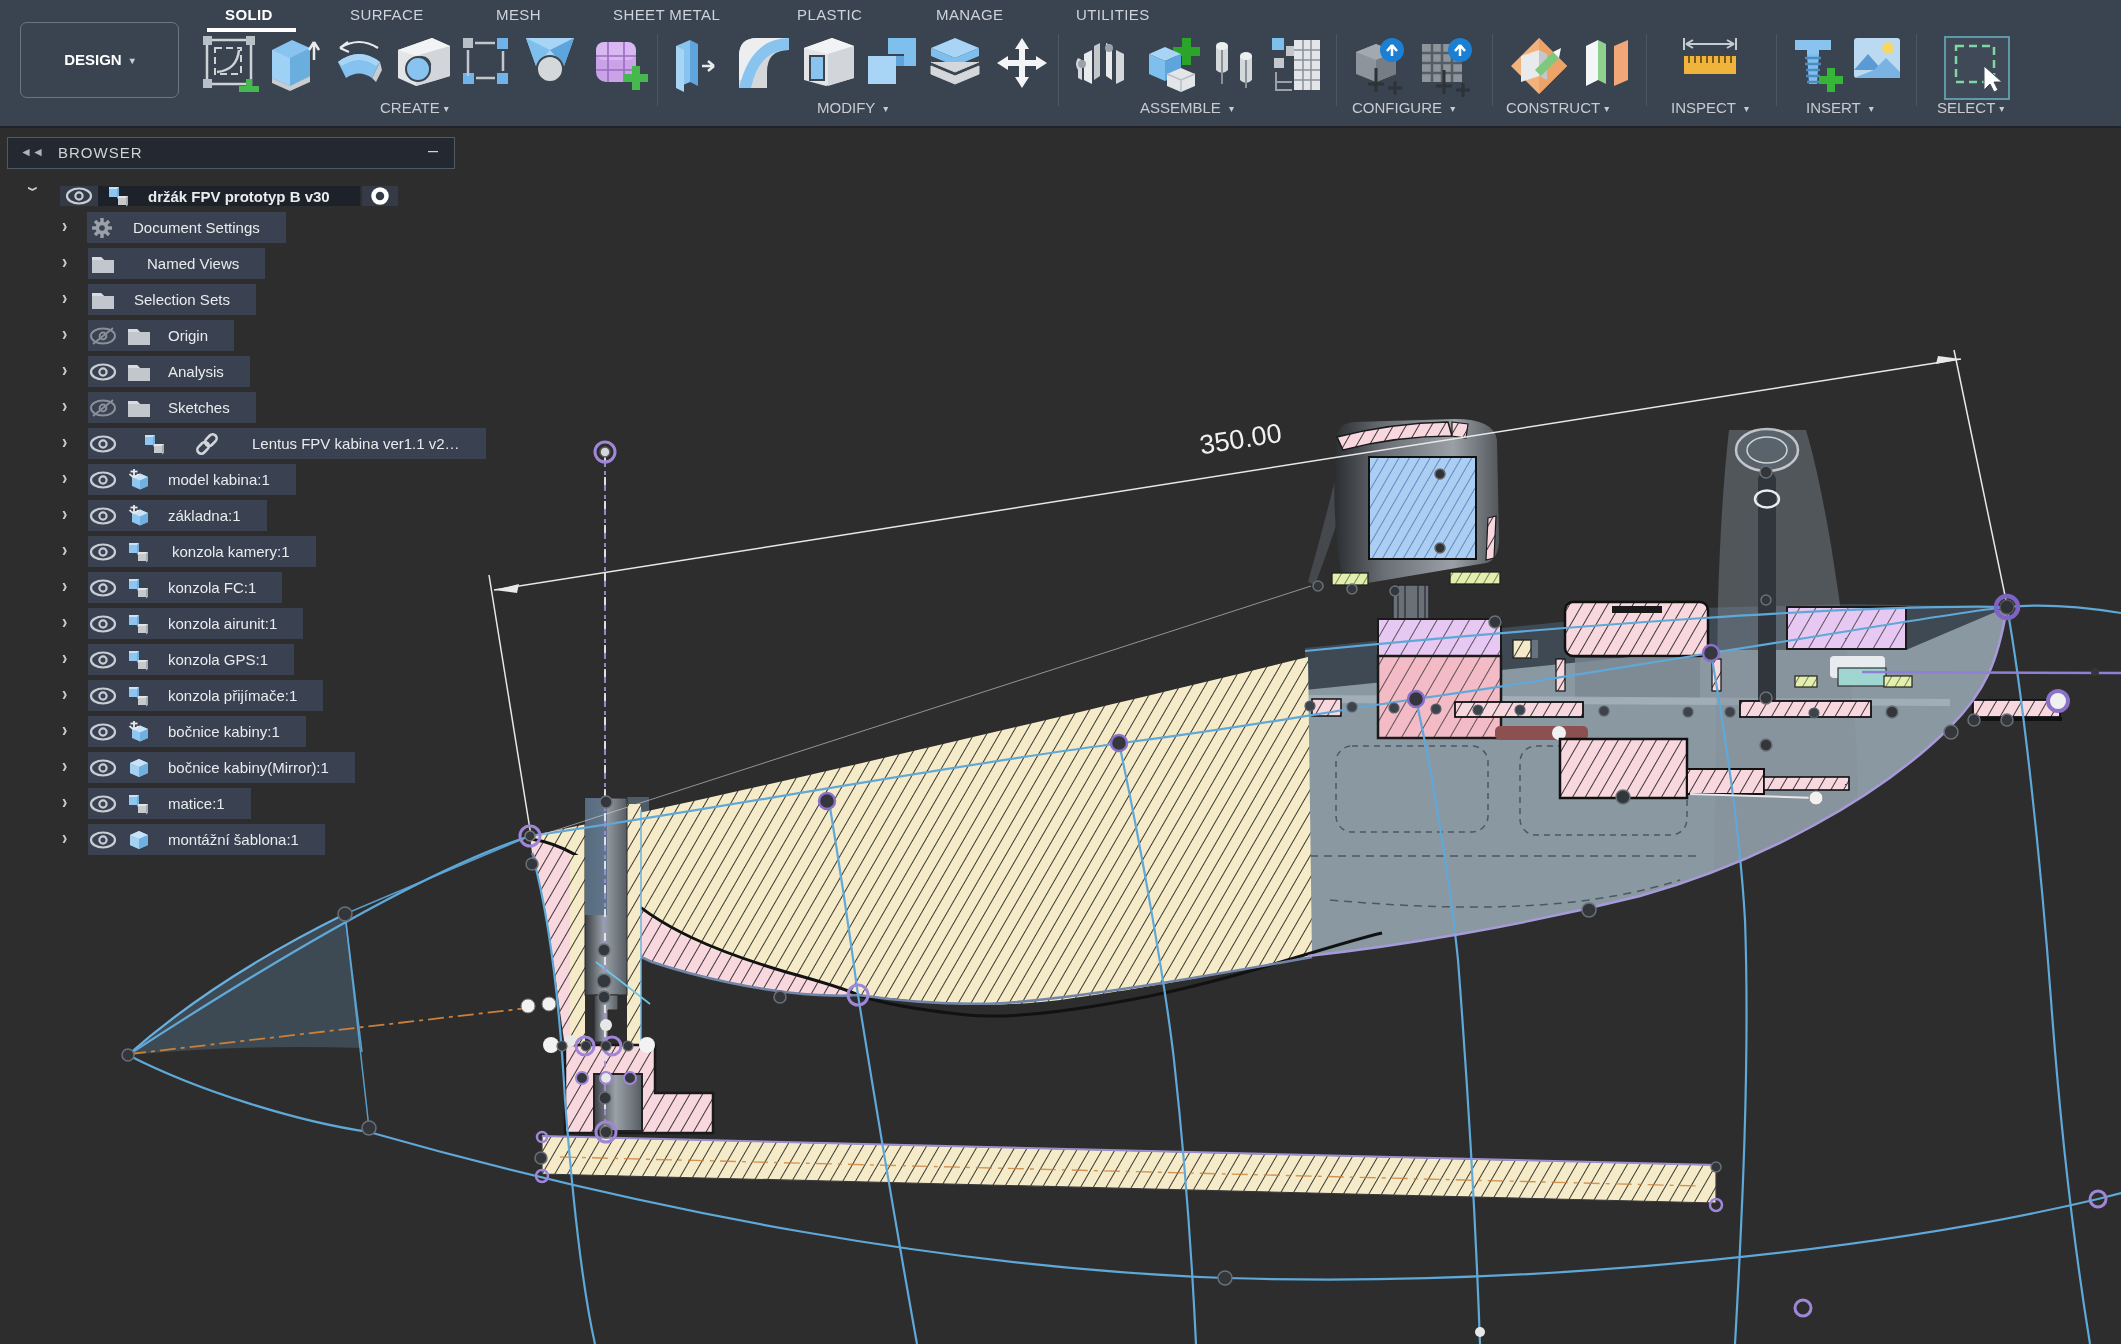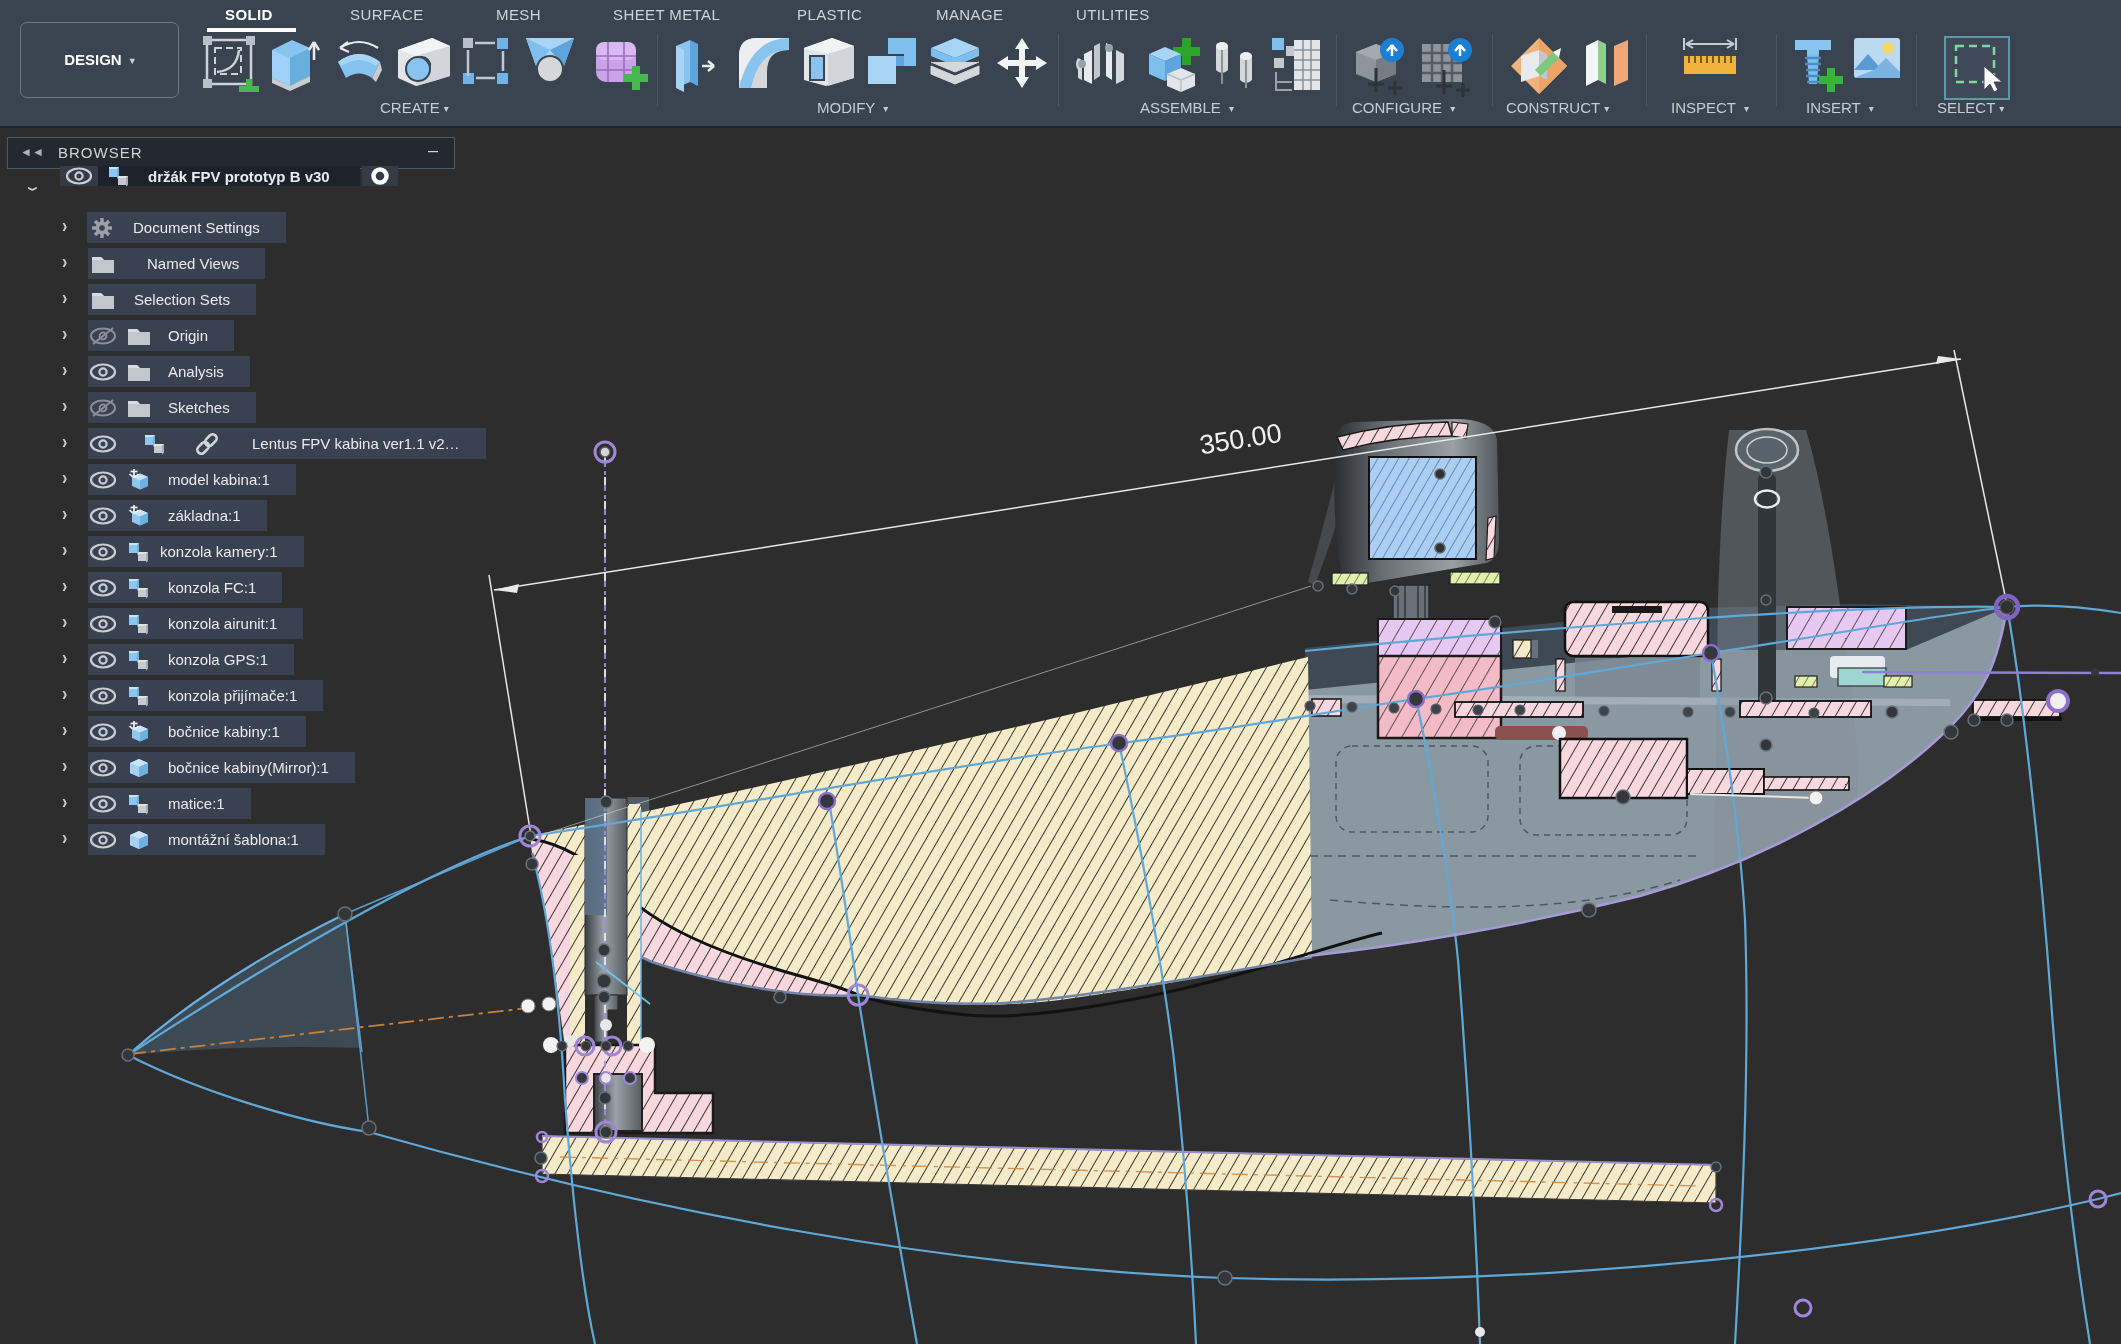--- a/index.html
+++ b/index.html
@@ -519,21 +519,21 @@
           </g>
         </g>
 </defs>
     </svg>
 <div id="bhead">
       <span style="position:absolute;left:12px;top:7px;font-size:12px;color:#aeb4bb">◄◄</span>
       <span style="position:absolute;left:50px;top:6px;letter-spacing:1px">BROWSER</span>
       <span style="position:absolute;left:420px;top:2px;font-size:18px;color:#cfd4d9">–</span>
     </div>
 <div class="chev" style="position:absolute;left:30px;top:43px;transform:rotate(90deg) scaleY(1.4)">›</div>
-<div style="position:absolute;left:60px;top:29px;display:flex;height:20px">
+<div style="position:absolute;left:60px;top:49px;display:flex;height:20px">
       <div style="width:38px;background:#343b47;display:flex;align-items:center;justify-content:center">
         <svg width="30" height="26" viewBox="0 0 30 26" style="flex:none">
           <use href="#i-eye"></use>
         </svg>
       </div>
       <div style="background:#1d222a;display:flex;align-items:center;padding:0 30px 0 6px">
         <svg width="30" height="26" viewBox="0 0 30 26" style="flex:none">
           <use href="#i-comp"></use>
         </svg>
         <span class="btext" style="font-weight:bold;margin-left:14px">držák FPV prototyp B v30</span>
@@ -629,21 +629,21 @@
       <span class="btext" style="margin-left:8px">základna:1</span>
     </div>
 <div class="chev" style="position:absolute;left:62px;top:404px">›</div>
 <div class="bbox" style="position:absolute;left:88px;top:399px;gap:6px">
       <svg width="30" height="26" viewBox="0 0 30 26" style="flex:none">
         <use href="#i-eye"></use>
       </svg>
       <svg width="30" height="26" viewBox="0 0 30 26" style="flex:none">
         <use href="#i-comp"></use>
       </svg>
-      <span class="btext" style="margin-left:0">konzola kamery:1</span>
+      <span class="btext" style="margin-left:12px">konzola kamery:1</span>
     </div>
 <div class="chev" style="position:absolute;left:62px;top:440px">›</div>
 <div class="bbox" style="position:absolute;left:88px;top:435px;gap:6px">
       <svg width="30" height="26" viewBox="0 0 30 26" style="flex:none">
         <use href="#i-eye"></use>
       </svg>
       <svg width="30" height="26" viewBox="0 0 30 26" style="flex:none">
         <use href="#i-comp"></use>
       </svg>
       <span class="btext" style="margin-left:8px">konzola FC:1</span>

